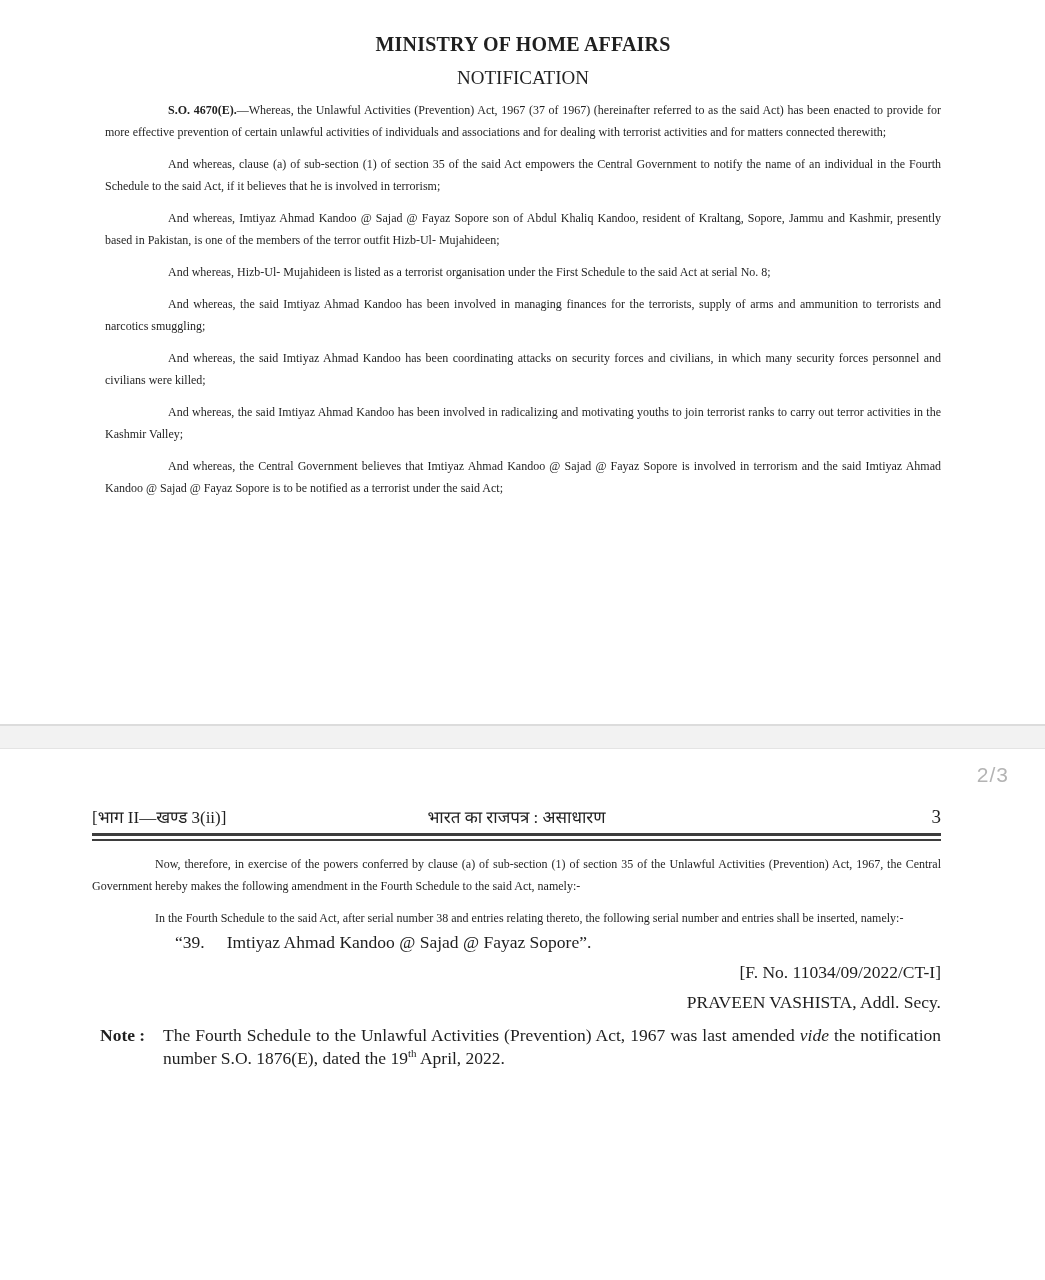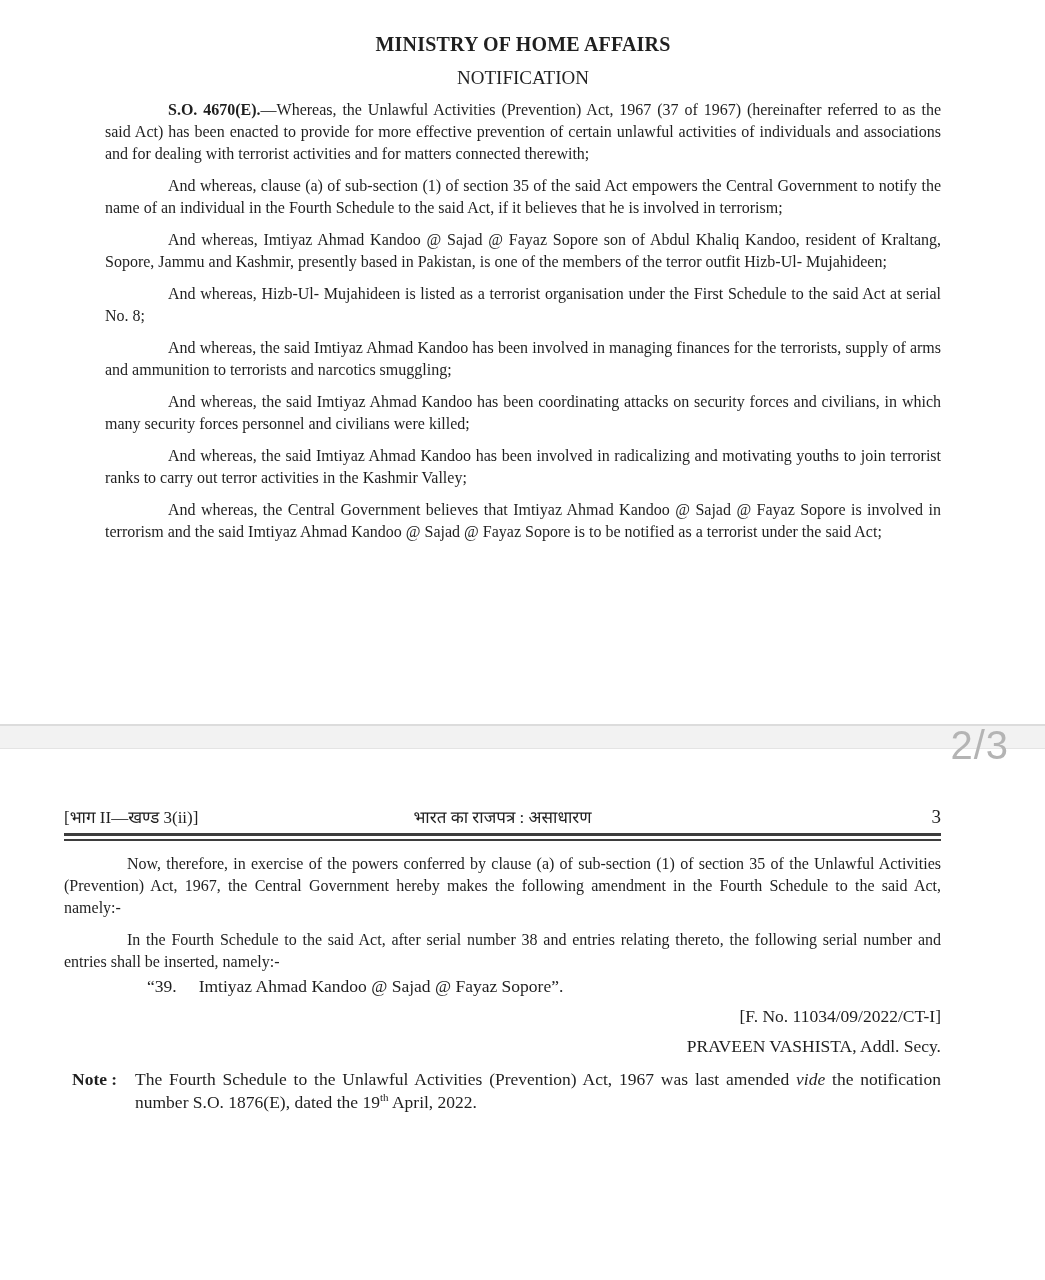--- a/index.html
+++ b/index.html
@@ -8,52 +8,52 @@
     background: #ffffff;
     font-family: "Liberation Serif", serif;
     color: #1f1f1f;
     overflow: hidden;
   }
   .viewer { position: relative; width: 1045px; height: 1280px; background: #fff; }
 
   
   .sheet { box-sizing: border-box; filter: blur(0.3px); }
   .para {
-    font-size: 16px; line-height: 22px;
+    font-size: 12px; line-height: 22px;
     text-align: justify; text-indent: 63px;
     margin: 10px 0 0 0;
   }
   b, .bold { font-weight: bold; }
 
   
   .page-1 { height: 724px; padding: 33px 104px 0 105px; }
   .doc-title {
     font-size: 20px; font-weight: bold; text-align: center;
     margin: 0; letter-spacing: .2px;
   }
   .doc-subtitle {
     font-size: 19px; font-weight: normal; text-align: center;
     margin: 11px 0 0 0;
   }
   .dateline { font-size: 17.5px; text-align: center; margin: 9px 0 0 0; }
 
   
   .page-indicator {
-    position: absolute; top: 723px; right: 36px;
+    position: absolute; top: 763px; right: 36px;
     font-family: "Liberation Sans", sans-serif;
-    font-size: 40px; color: #b4b4b4; letter-spacing: 1px;
+    font-size: 21px; color: #b4b4b4; letter-spacing: 1px;
   }
   .page-gap {
     height: 22px; background: #f2f2f2;
     border-top: 2px solid #dcdcdc;
     border-bottom: 1px solid #e4e4e4;
   }
 
   
-  .page-2 { height: 465px; padding: 58px 104px 0 64px; }
+  .page-2 { height: 465px; padding: 58px 104px 0 92px; }
   .gazette-header {
     display: flex; align-items: baseline;
     font-size: 17px; line-height: 20px;
   }
   .gh-left  { flex: 1; text-align: left; }
   .gh-center{ flex: 1.4; text-align: center; }
   .gh-right { flex: 1; text-align: right; font-size: 19px; }
   .rule-a { height: 3px; background: #3d3d3d; margin-top: 5px; }
   .rule-b { height: 2px; background: #3d3d3d; margin-top: 3px; }
   .p2-first { margin-top: 12px; }

